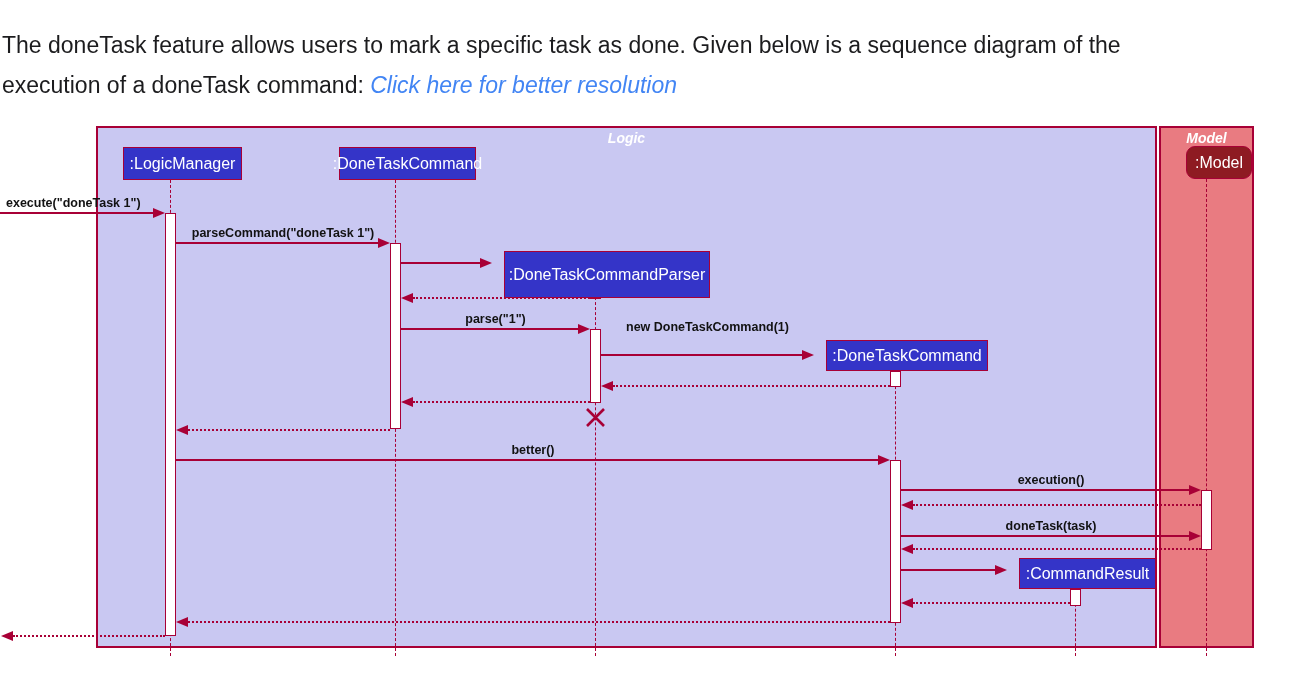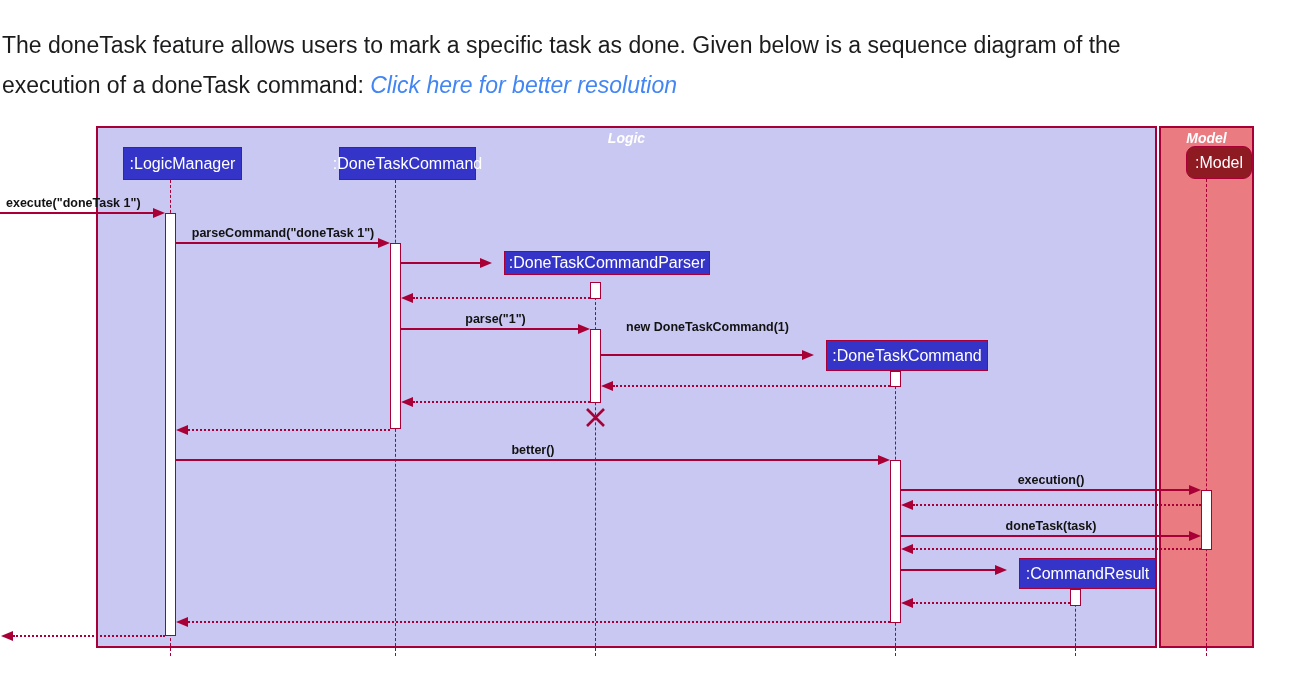--- a/index.html
+++ b/index.html
@@ -123,21 +123,21 @@
     <svg class="destroy" style="left:584px;top:406px;" width="23" height="23" viewBox="0 0 23 23">
       <path d="M3 3 L20 20 M20 3 L3 20" stroke="#A80036" stroke-width="2.6" fill="none"></path>
     </svg>
 
     <div class="pbox logic" style="left:111px;top:147px;width:119px;height:33px;">
       <span>:LogicManager</span>
     </div>
     <div class="pbox logic" style="left:327px;top:147px;width:137px;height:33px;">
       <span>:DoneTaskCommand</span>
     </div>
-    <div class="pbox logic" style="left:492px;top:251px;width:206px;height:24px;">
+    <div class="pbox logic" style="left:492px;top:251px;width:206px;height:47px;">
       <span>:DoneTaskCommandParser</span>
     </div>
     <div class="pbox logic" style="left:814px;top:340px;width:162px;height:31px;">
       <span>:DoneTaskCommand</span>
     </div>
     <div class="pbox logic" style="left:1007px;top:558px;width:137px;height:31px;">
       <span>:CommandResult</span>
     </div>
     <div class="pbox model" style="left:1174px;top:146px;width:66px;height:33px;border-radius:9px;">
       <span>:Model</span>

